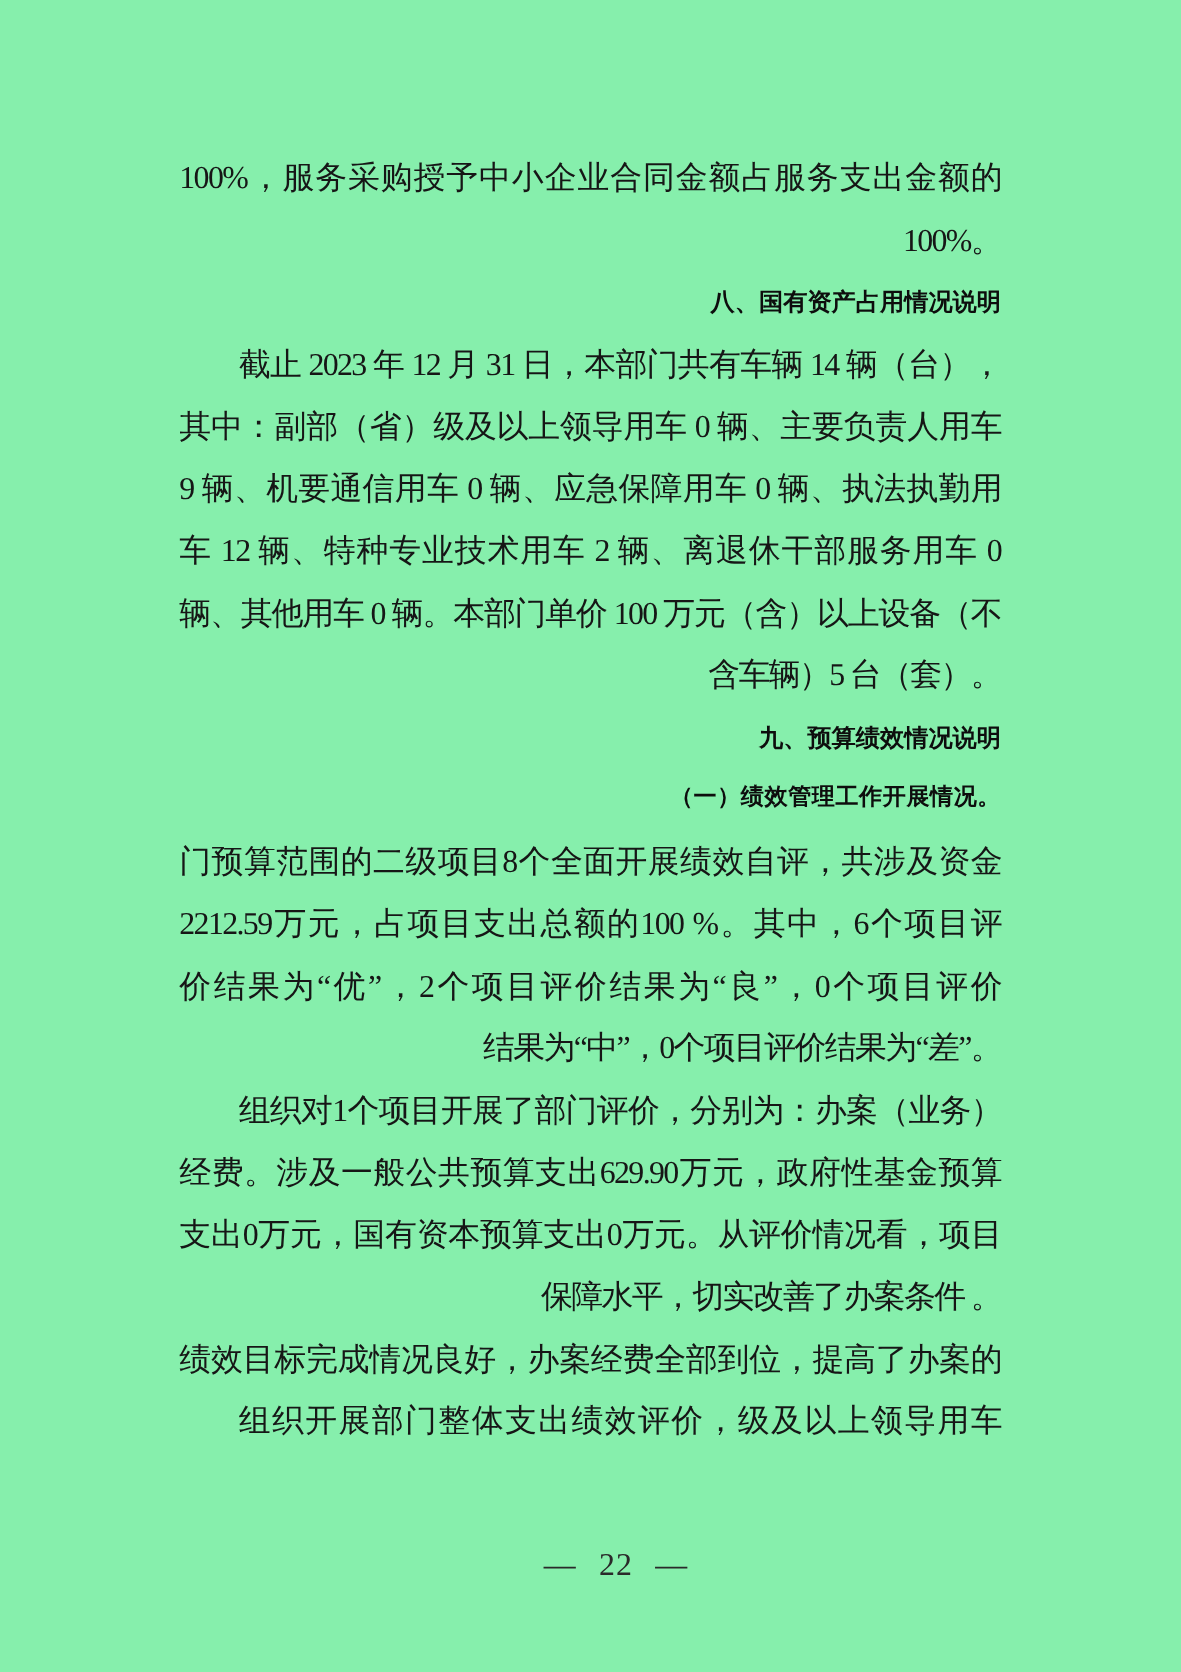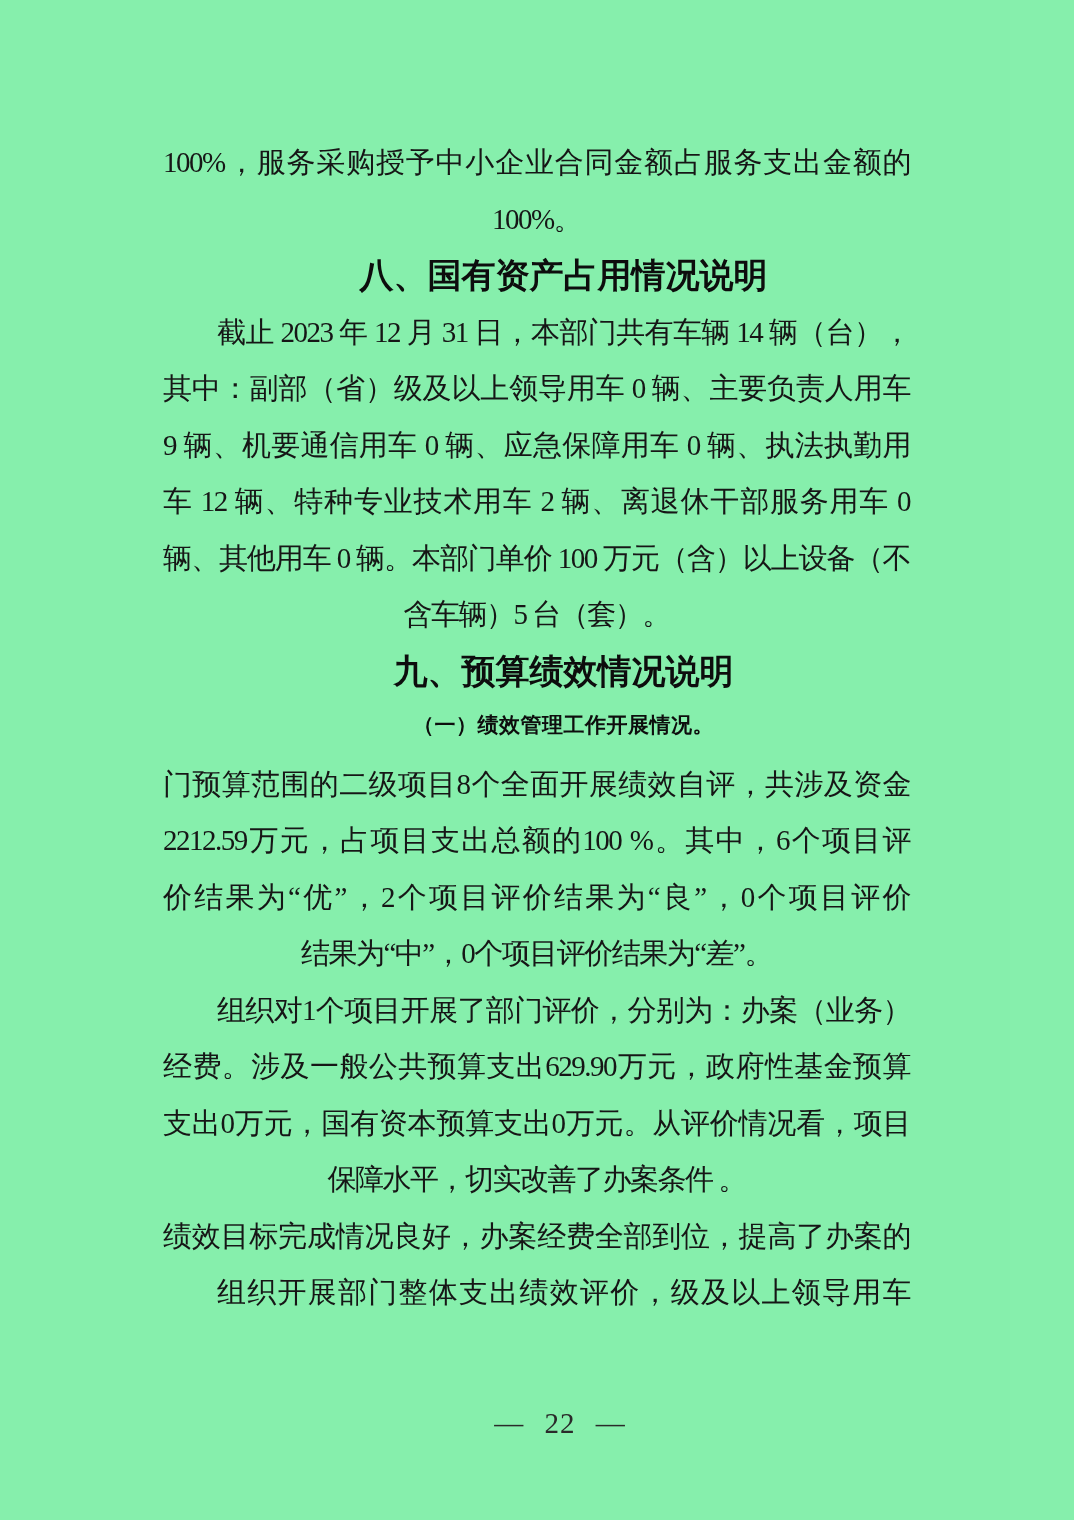--- a/index.html
+++ b/index.html
@@ -24,30 +24,30 @@
     font-family: "Liberation Serif", serif;
     font-size: 29px;
     letter-spacing: -1.5px;
     line-height: 56.5px;
     height: 56.5px;
     color: #161616;
     text-align: justify;
     text-align-last: justify;
   }
   .ln.short {
-    text-align: center;
+    text-align: right;
     text-align-last: auto;
   }
   .ln.ind {
     text-indent: 54px;
   }
   .ln.h1 {
     font-family: "Liberation Sans", sans-serif;
     font-weight: bold;
-    font-size: 34px;
+    font-size: 22px;
     letter-spacing: 0;
     color: #0d0d0d;
   }
   .ln.h2 {
     font-family: Liberation Mono, monospace;
     font-weight: bold;
     font-size: 21px;
     letter-spacing: 0.5px;
     color: #0d0d0d;
   }

